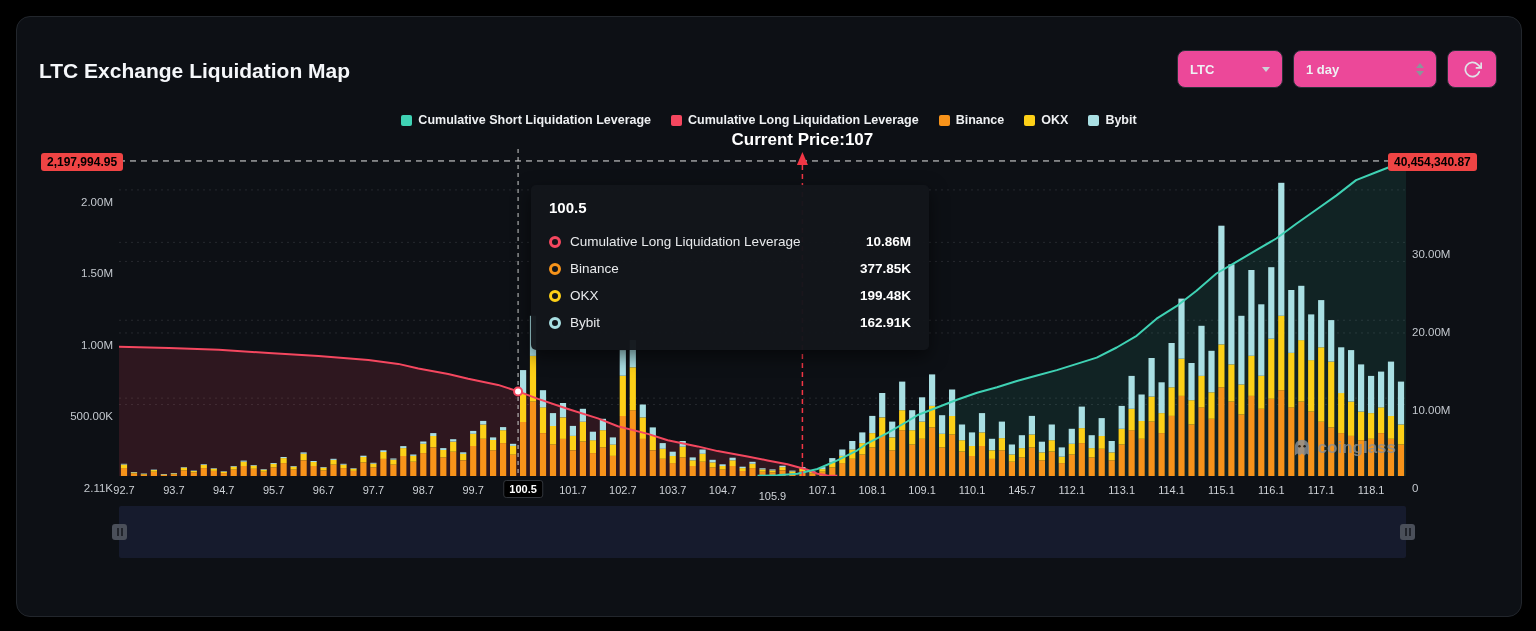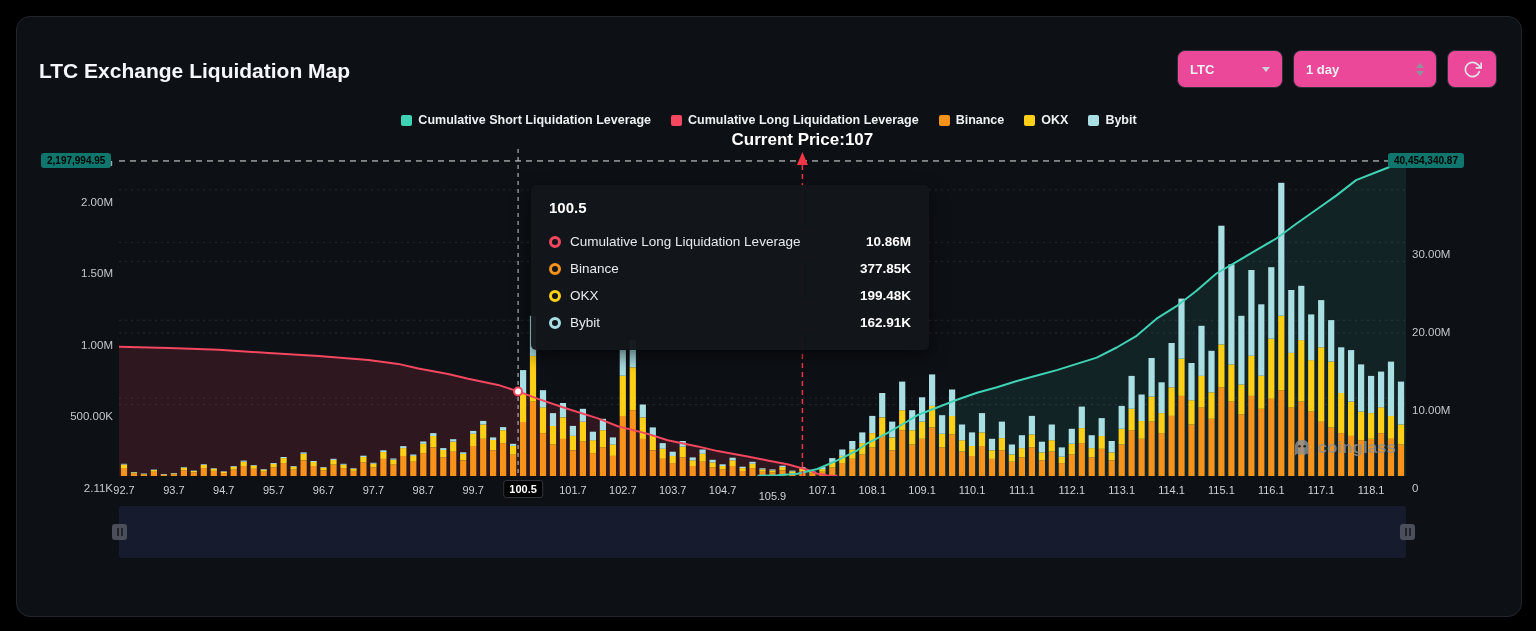--- a/index.html
+++ b/index.html
@@ -30,21 +30,21 @@
   #y-left{left:24px;}
   #y-right{left:1395px;}
   .y-tick{position:absolute;transform:translateY(-50%);font-size:11.5px;color:#c3c8ce;width:100%;
     white-space:nowrap;}
   #y-left .y-tick{text-align:right;}
   #y-right .y-tick{text-align:left;}
   #x-axis{position:absolute;left:102px;top:463px;width:1287px;height:22px;}
   .x-tick{position:absolute;transform:translateX(-50%);top:4px;font-size:11px;color:#cfd3d8;white-space:nowrap;}
   .x-tick.hl{top:0;background:#000;color:#fff;font-weight:700;padding:2px 5px;border-radius:3px;
     border:1px solid #32363c;}
-  .badge{position:absolute;background:#0f766e;color:#000;font-size:10px;font-weight:700;
+  .badge{position:absolute;background:#ef4444;color:#000;font-size:12px;font-weight:700;
     padding:2px 6px;border-radius:3px;z-index:6;white-space:nowrap;}
   #badge-left{left:24px;top:136px;}
   #badge-right{left:1371px;top:136px;}
   #tooltip{position:absolute;left:514px;top:168px;width:398px;background:rgba(19,22,27,0.97);
     border-radius:5px;padding:14px 18px;z-index:5;box-shadow:0 6px 18px rgba(0,0,0,.55);box-sizing:border-box;}
   .tt-title{font-size:15px;font-weight:700;color:#fff;margin-bottom:12px;}
   .tt-row{display:flex;align-items:center;gap:9px;height:27px;font-size:13.5px;color:#e8eaec;}
   .tt-dot{width:6px;height:6px;border-radius:50%;border:3px solid #888;flex:none;}
   .tt-label{flex:1;}
   .tt-value{font-weight:700;color:#fff;}
@@ -543,21 +543,21 @@
       <span class="x-tick hl" style="left: 404.058px;">100.5</span>
       <span class="x-tick" style="left: 453.942px;">101.7</span>
       <span class="x-tick" style="left: 503.826px;">102.7</span>
       <span class="x-tick" style="left: 553.709px;">103.7</span>
       <span class="x-tick" style="left: 603.593px;">104.7</span>
       <span class="x-tick" style="left: 653.477px; margin-top: 6px;">105.9</span>
       <span class="x-tick" style="left: 703.36px;">107.1</span>
       <span class="x-tick" style="left: 753.244px;">108.1</span>
       <span class="x-tick" style="left: 803.128px;">109.1</span>
       <span class="x-tick" style="left: 853.012px;">110.1</span>
-      <span class="x-tick" style="left: 902.895px;">111.1</span>
+      <span class="x-tick" style="left: 902.895px;">145.7</span>
       <span class="x-tick" style="left: 952.779px;">112.1</span>
       <span class="x-tick" style="left: 1002.66px;">113.1</span>
       <span class="x-tick" style="left: 1052.55px;">114.1</span>
       <span class="x-tick" style="left: 1102.43px;">115.1</span>
       <span class="x-tick" style="left: 1152.31px;">116.1</span>
       <span class="x-tick" style="left: 1202.2px;">117.1</span>
       <span class="x-tick" style="left: 1252.08px;">118.1</span>
     </div>
 
   <div class="badge" id="badge-left">2,197,994.95</div>

